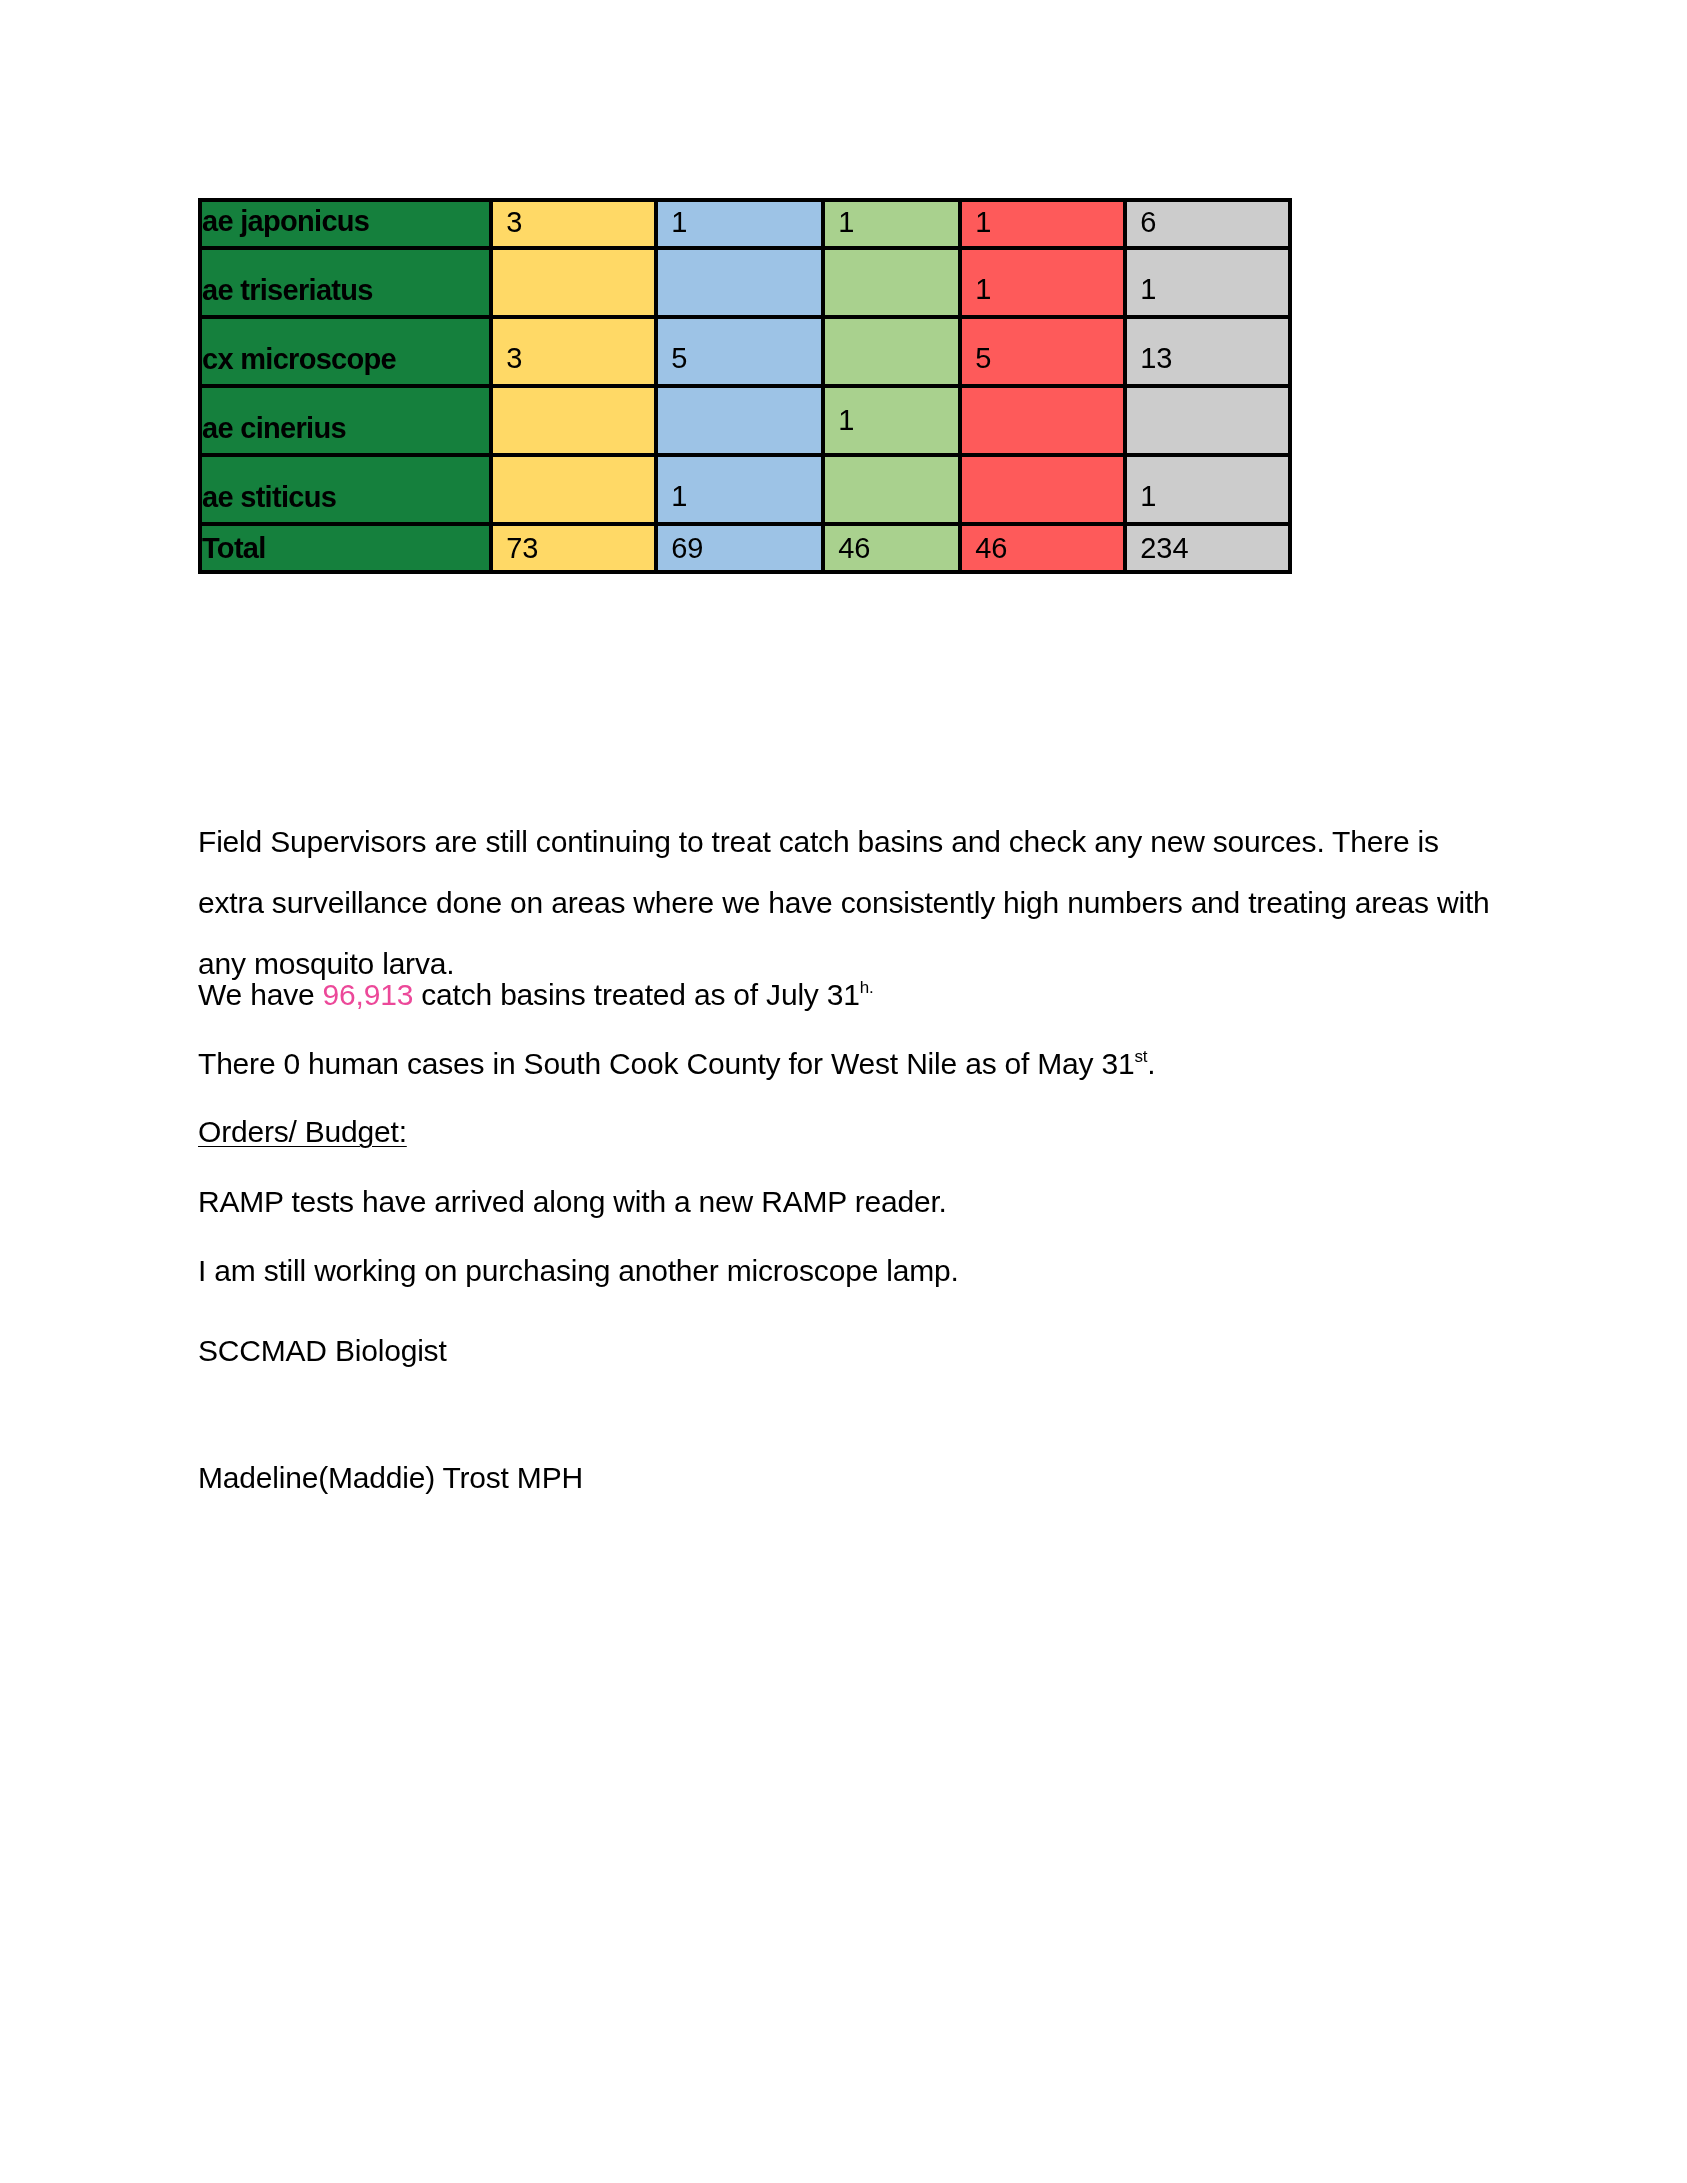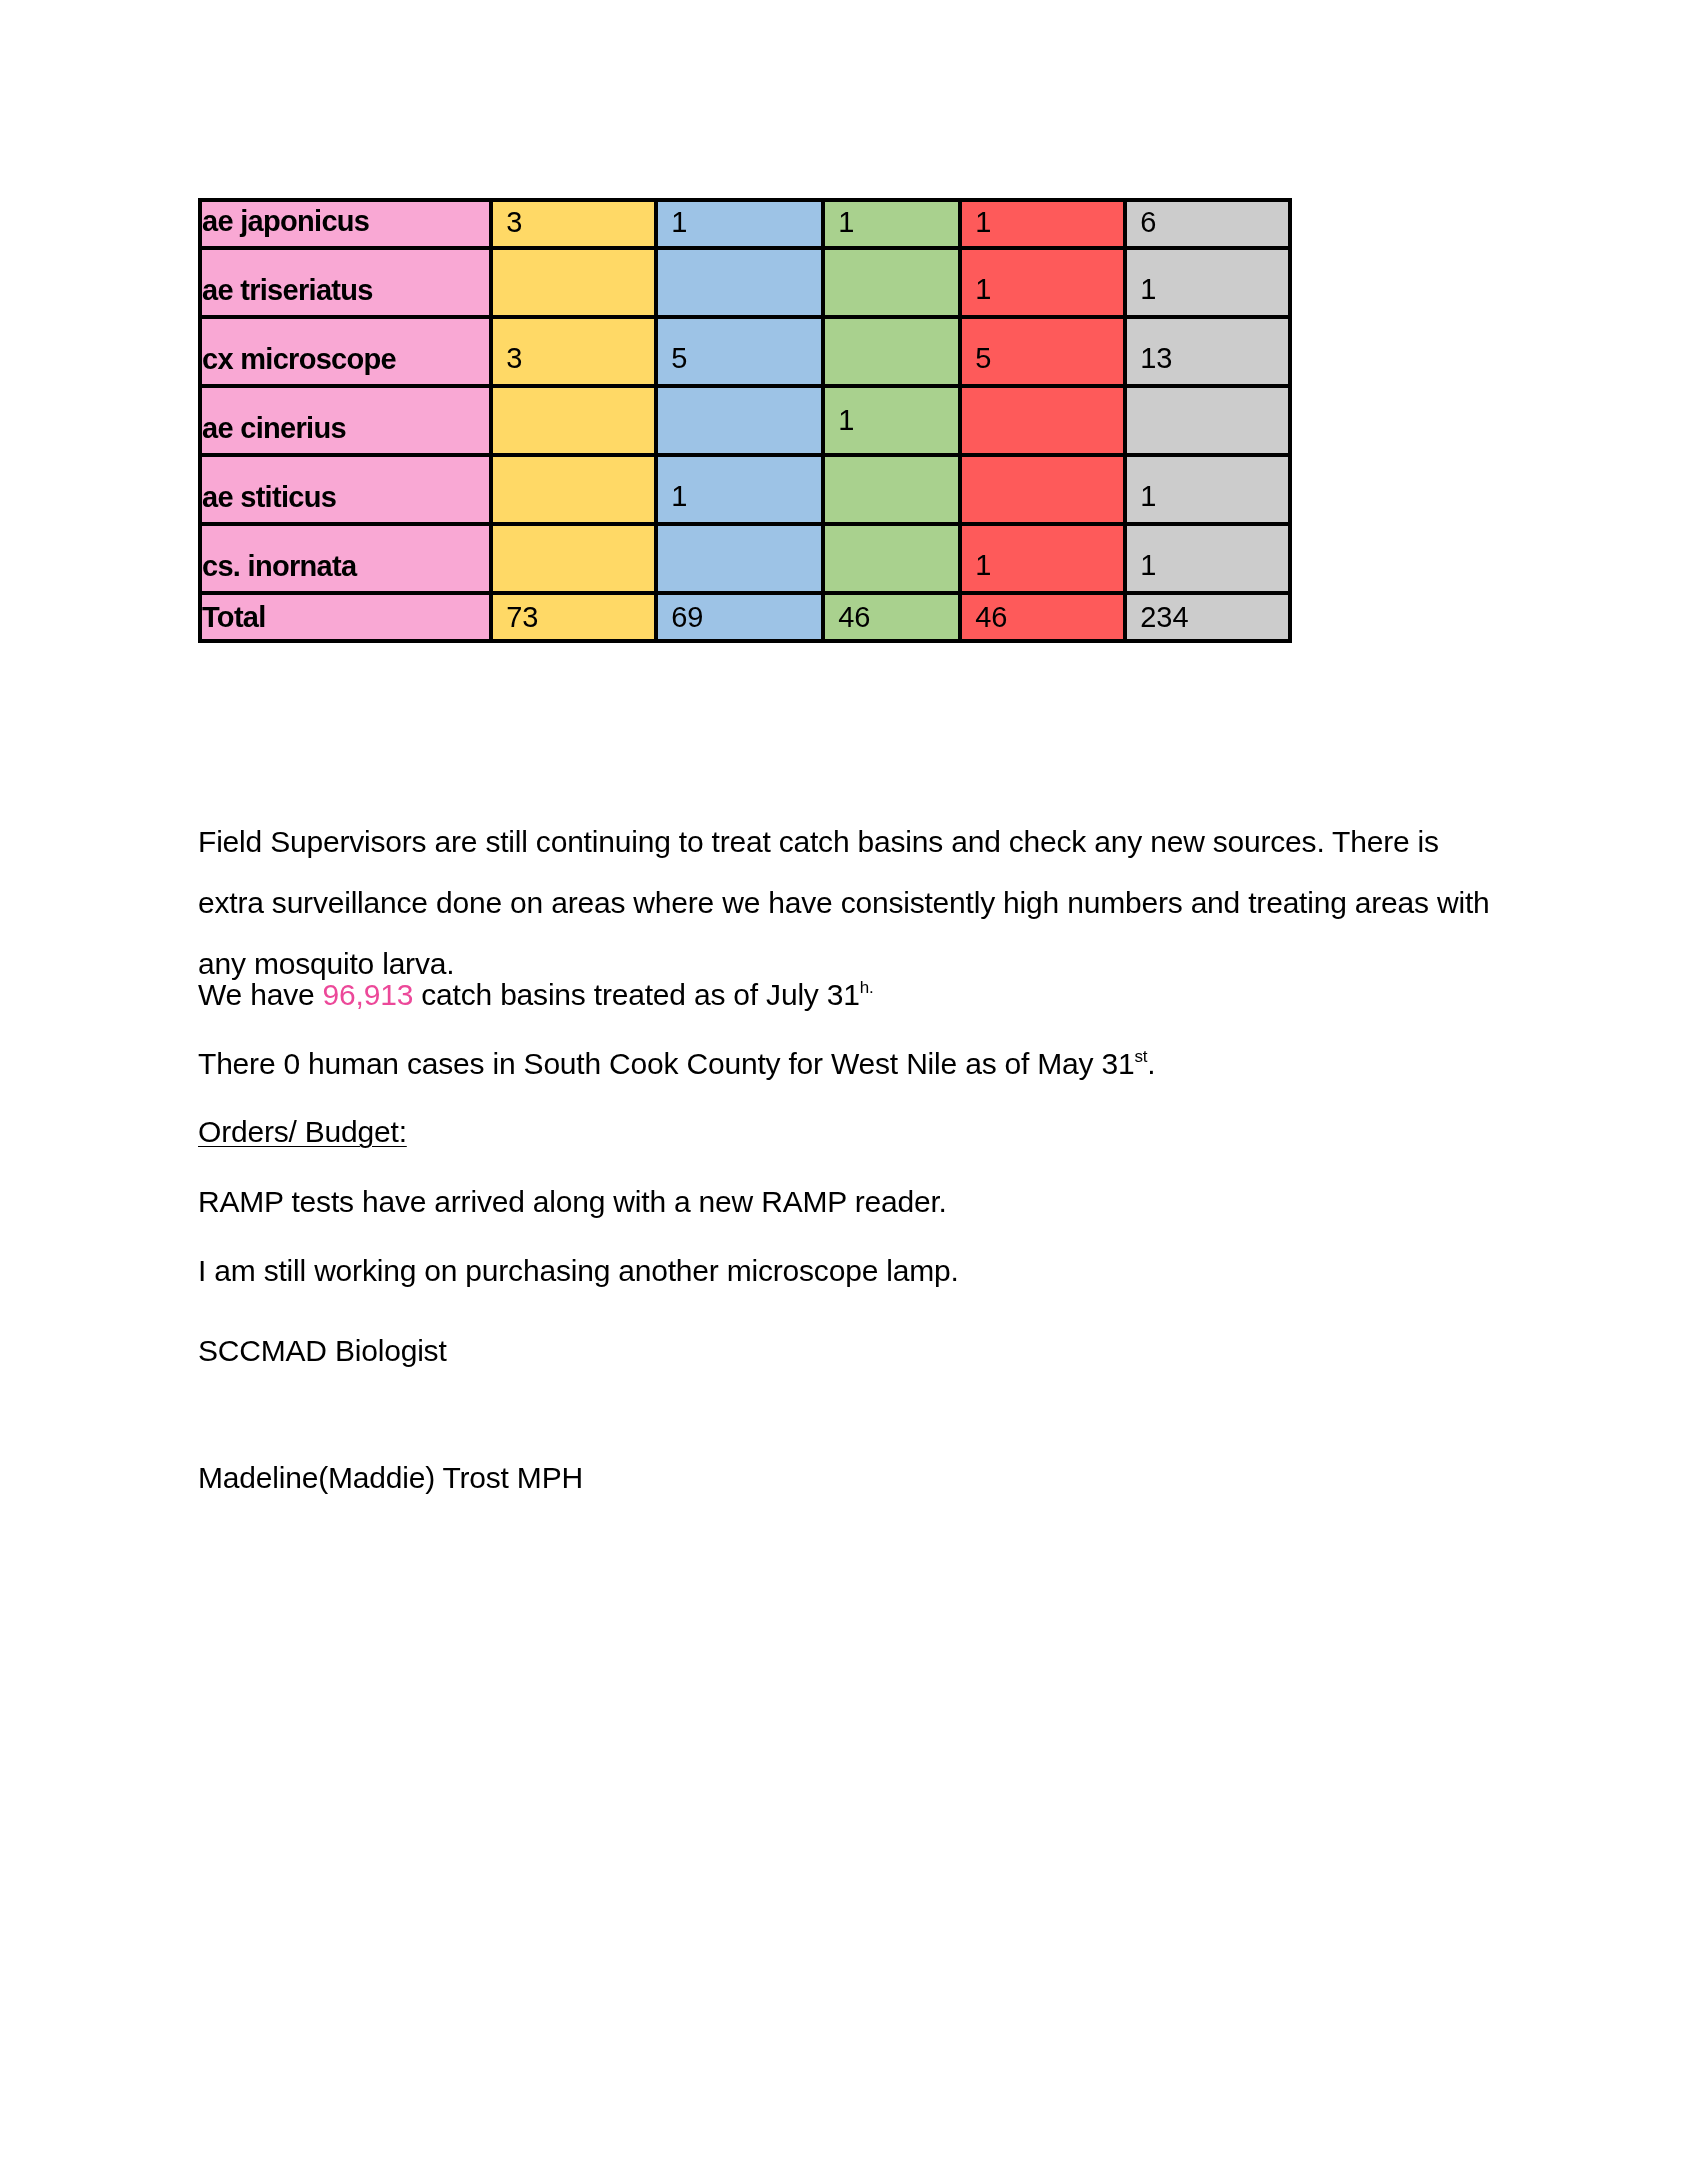--- a/index.html
+++ b/index.html
@@ -9,21 +9,21 @@
     table.counts {
       position: absolute; left: 198px; top: 198px;
       border-collapse: collapse; table-layout: fixed;
       width: 1092px;
     }
     table.counts td {
       border: 4px solid #000; padding: 0; vertical-align: bottom;
       font-family: "Liberation Sans", sans-serif; font-size: 29px; color: #000;
     }
     td.species {
-      background: #f9a8d4; font-family: "DejaVu Sans", sans-serif; font-weight: bold;
+      background: #15803d; font-family: "DejaVu Sans", sans-serif; font-weight: bold;
       font-size: 25px; padding-left: 13.2px; letter-spacing: -0.7px;
     }
     td.species span { display: block; padding-bottom: 8px; }
     td.num span { display: block; padding-left: 13.2px; }
     td.c1 { background: #FFD966; }
     td.c2 { background: #9DC3E6; }
     td.c3 { background: #A9D18E; }
     td.c4 { background: #FE5A5A; }
     td.c5 { background: #CCCCCC; }
     tr.row-short td { height: 44px; }
@@ -155,40 +155,20 @@
         <td class="num c3">
             <span></span>
           </td>
         <td class="num c4">
             <span></span>
           </td>
         <td class="num c5">
             <span>1</span>
           </td>
       </tr>
-      <tr class="row-tall">
-        <td class="species">
-            <span>cs. inornata</span>
-          </td>
-        <td class="num c1">
-            <span></span>
-          </td>
-        <td class="num c2">
-            <span></span>
-          </td>
-        <td class="num c3">
-            <span></span>
-          </td>
-        <td class="num c4">
-            <span>1</span>
-          </td>
-        <td class="num c5">
-            <span>1</span>
-          </td>
-      </tr>
       <tr class="row-short row-total">
         <td class="species">
             <span>Total</span>
           </td>
         <td class="num c1">
             <span style="padding-top:0">73</span>
           </td>
         <td class="num c2">
             <span style="padding-top:0">69</span>
           </td>

